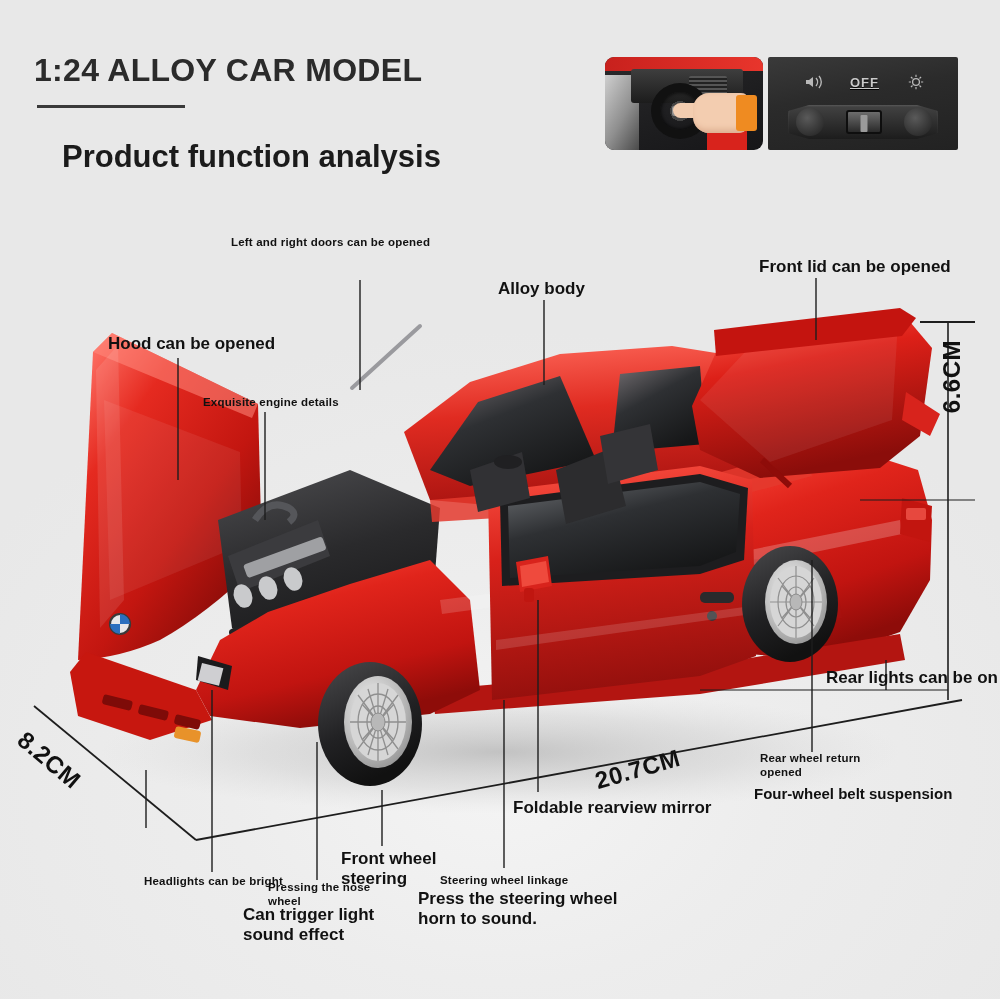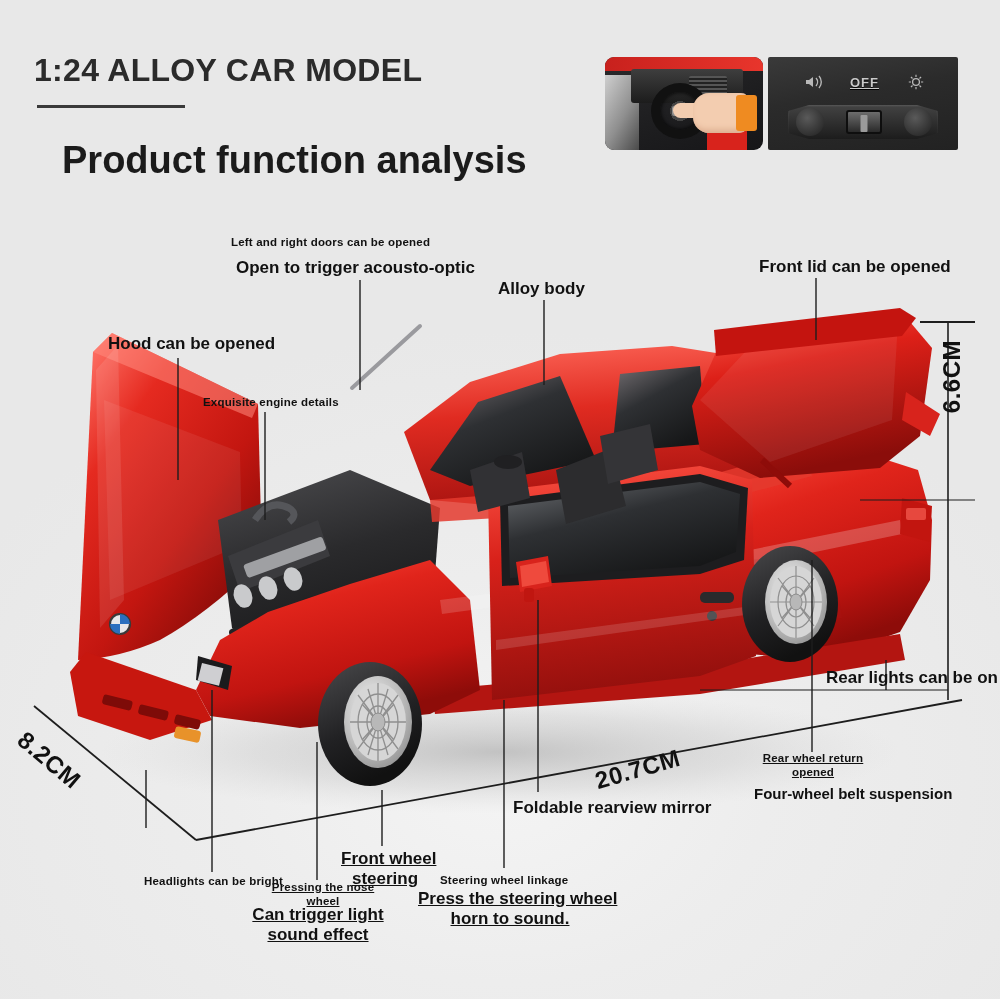--- a/index.html
+++ b/index.html
@@ -23,21 +23,21 @@
     position: absolute; left: 34px; top: 52px;
     font-size: 32px; font-weight: bold; letter-spacing: .3px;
     color: #2b2b2b; white-space: nowrap;
   }
   .hdr-rule {
     position: absolute; left: 37px; top: 105px;
     width: 148px; height: 3px; background: #3a3a3a;
   }
   .hdr-sub {
     position: absolute; left: 62px; top: 139px;
-    font-size: 38px; font-weight: bold; color: #1b1b1b;
+    font-size: 31px; font-weight: bold; color: #1b1b1b;
     white-space: nowrap;
   }
 
   
   .thumb {
     position: absolute; overflow: hidden;
     background: #1a1a1a;
   }
   #thumb-horn {
     left: 605px; top: 57px; width: 158px; height: 93px;
@@ -128,21 +128,21 @@
   #car-stage { position:absolute; left:0; top:0; width:1000px; height:999px; }
 
   
   .lbl {
     position: absolute; color:#111; white-space: nowrap;
     line-height: 1.18;
   }
   .lbl.big   { font-size: 17px; font-weight: bold; }
   .lbl.med   { font-size: 15px; font-weight: bold; }
   .lbl.small { font-size: 11.5px; font-weight: bold; letter-spacing:.2px; }
-  .lbl.ctr   { text-align:center;text-decoration:underline; }
+  .lbl.ctr   { text-align:left; }
 
   
   .dim {
     position:absolute; font-size:24px; font-weight:bold; color:#111;
     letter-spacing:.5px; white-space:nowrap;
   }
   #dim-82  { left: 30px;  top: 726px; transform: rotate(40deg); transform-origin: left top; }
   #dim-207 { left: 592px; top: 768px; transform: rotate(-16deg); transform-origin: left top; }
   #dim-66  { left: 938px; top: 340px; writing-mode: vertical-rl; transform: rotate(180deg); }
 </style>
@@ -416,21 +416,20 @@
 
       <path d="M948 322 L948 700" stroke-width="1.6"></path>
       <path d="M920 322 L975 322" stroke-width="1.8"></path>
 
       <path d="M860 500 L975 500" stroke-width="1.2"></path>
       <path d="M700 690 L948 690" stroke-width="1.2"></path>
     </g>
   </svg>
 
   <div class="lbl small" style="left:231px; top:236px;">Left and right doors can be opened</div>
-  <div class="lbl big" style="left:236px; top:258px;">Open to trigger acousto-optic</div>
 
   <div class="lbl big" style="left:498px; top:279px;">Alloy body</div>
 
   <div class="lbl big" style="left:759px; top:257px;">Front lid can be opened</div>
 
   <div class="lbl big" style="left:108px; top:334px;">Hood can be opened</div>
 
   <div class="lbl small" style="left:203px; top:396px;">Exquisite engine details</div>
 
   <div class="lbl big" style="left:826px; top:668px;">Rear lights can be on</div>

